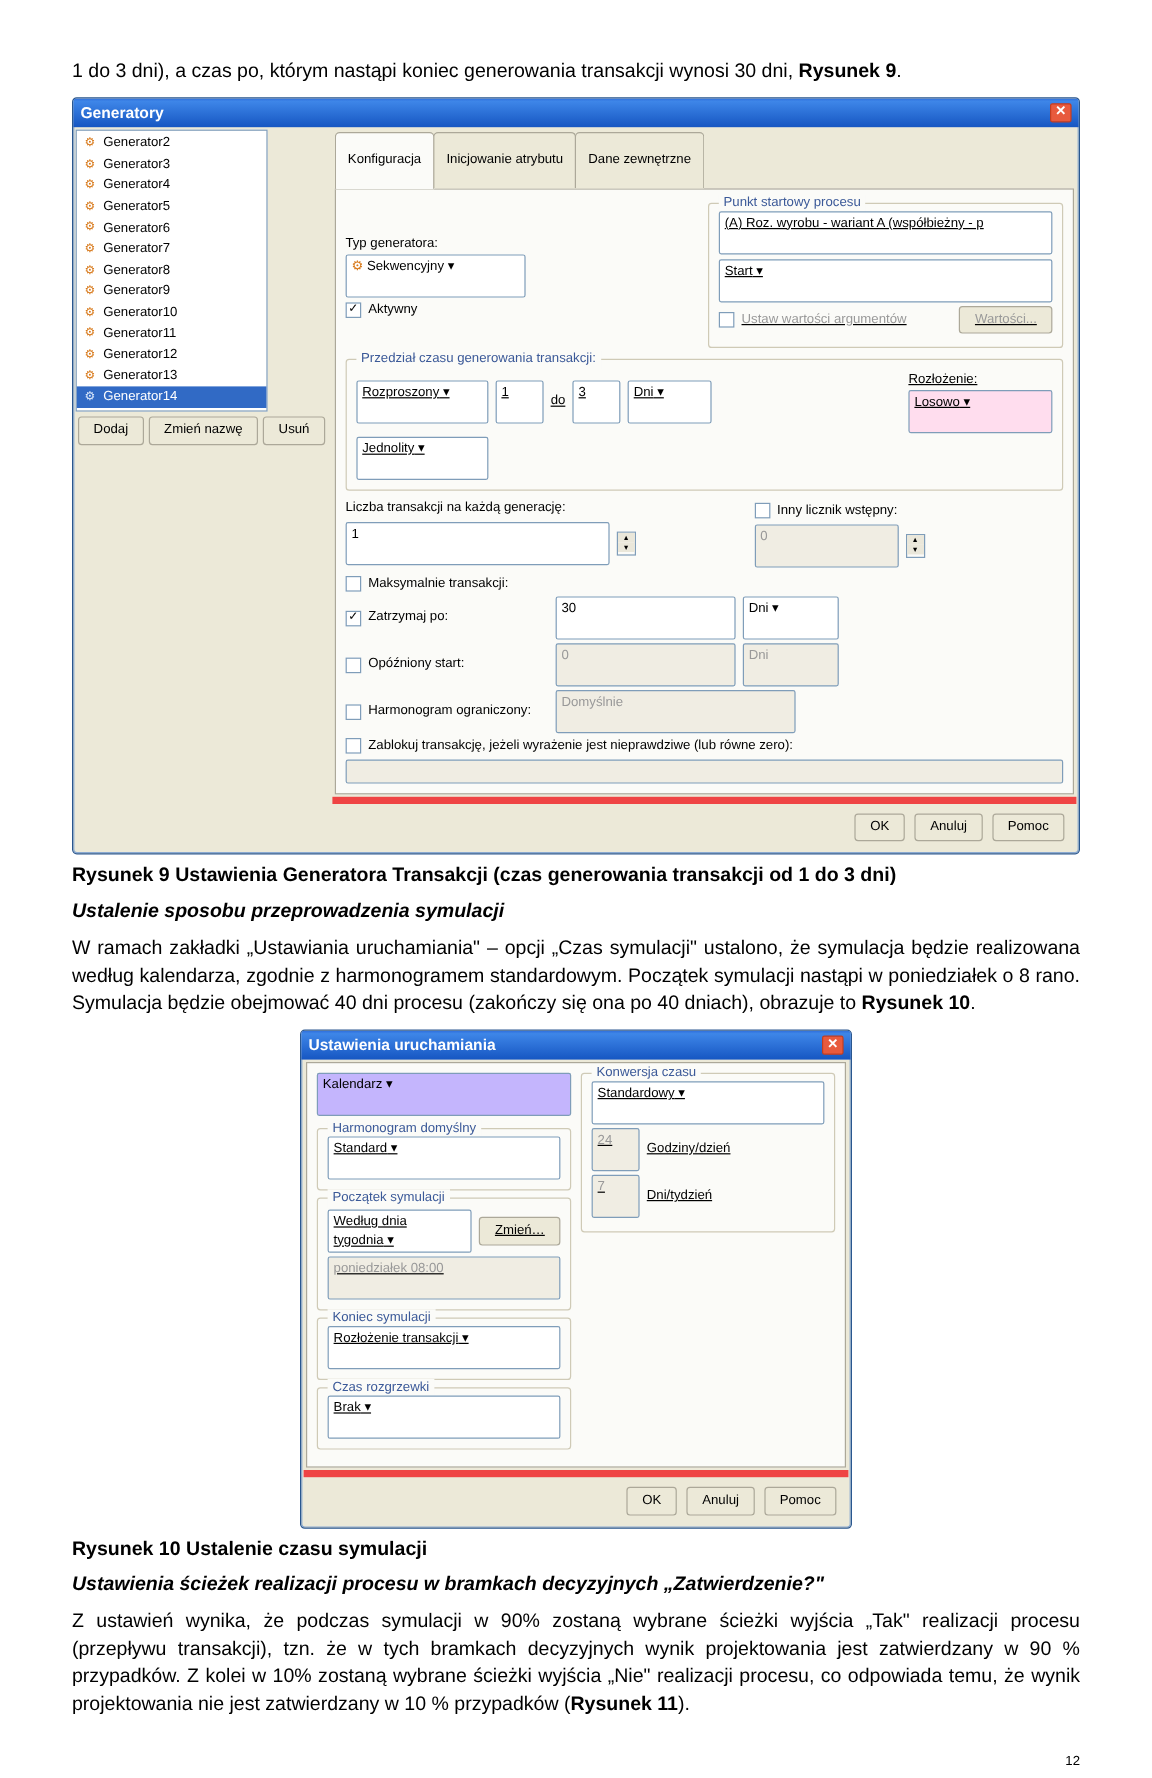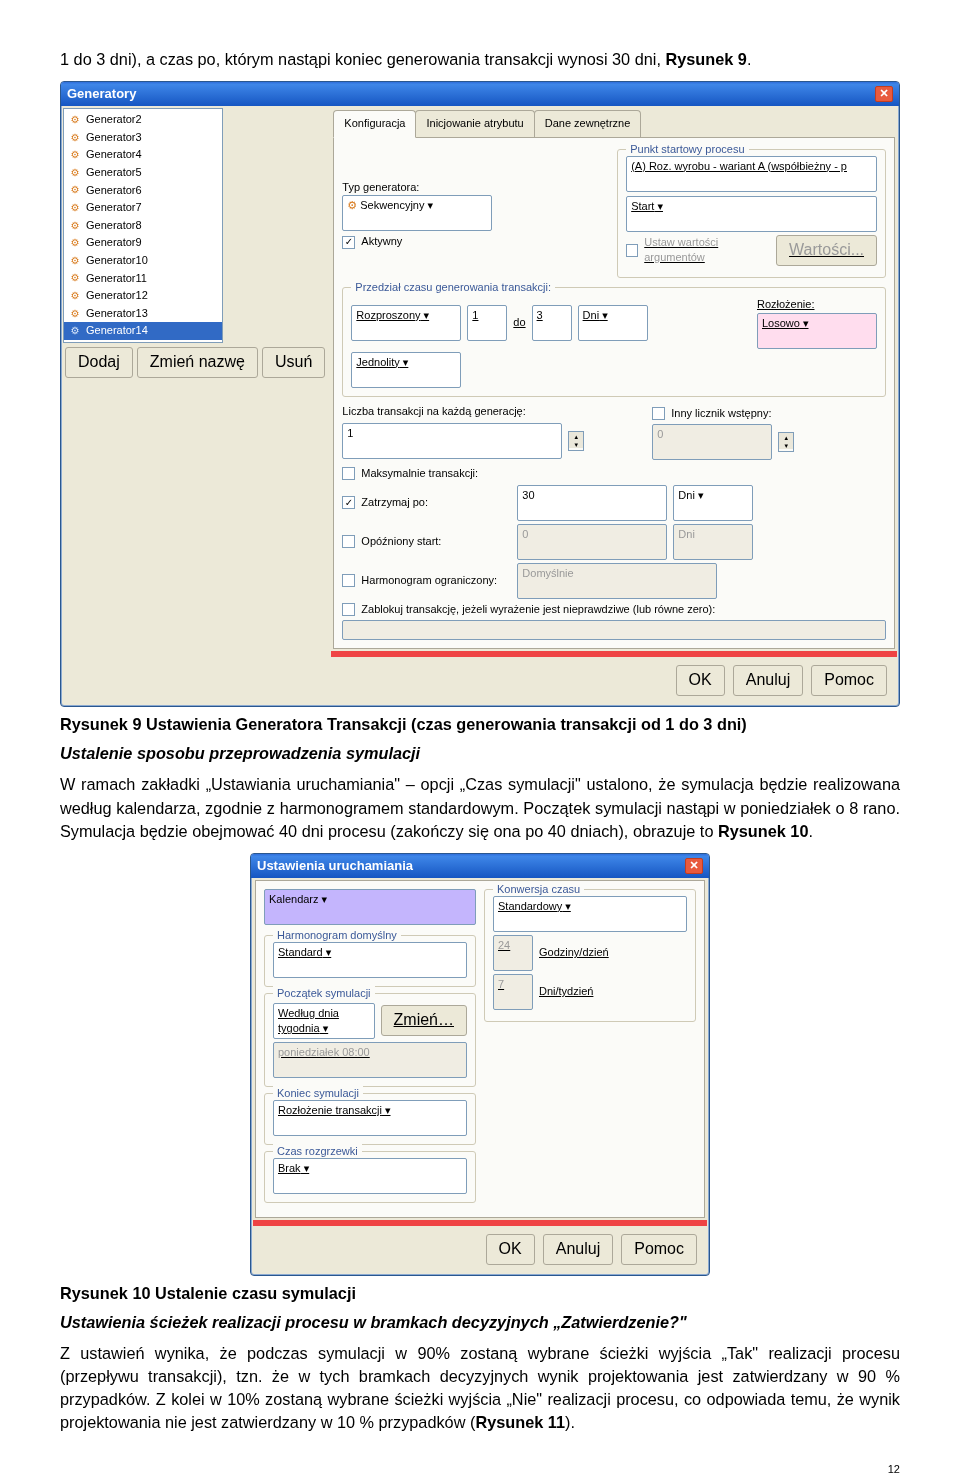--- a/index.html
+++ b/index.html
@@ -79,21 +79,21 @@
     flex: 1;
     background: #ece9d8;
     font-size: 11px;
   }
   .tabs {
     display: flex;
     gap: 0;
     padding: 2px 2px 0 2px;
   }
   .tab {
-    padding: 5px 10px;
+    padding: 15px 10px;
     background: #ece9d8;
     border: 1px solid #aca899;
     border-bottom: none;
     border-radius: 4px 4px 0 0;
     font-size: 11px;
     margin-right: -1px;
     position: relative;
   }
   .tab.active {
     background: #fbfbf8;
@@ -147,21 +147,21 @@
     border: 1px solid #7f9db9;
     background: #fff;
     display: inline-flex; align-items: center; justify-content: center;
     font-size: 10px;
   }
   .btn {
     background: #ece9d8;
     border: 1px solid #aca899;
     border-radius: 3px;
     padding: 3px 12px;
-    font-size: 16px;
+    font-size: 11px;
   }
   .dlg-buttons {
     display: flex; justify-content: flex-end; gap: 8px;
     padding: 8px 10px;
     border-top: 6px solid #ef4444;
   }
   .dlg-listbuttons {
     display: flex; gap: 4px;
     padding: 4px 2px;
   }

